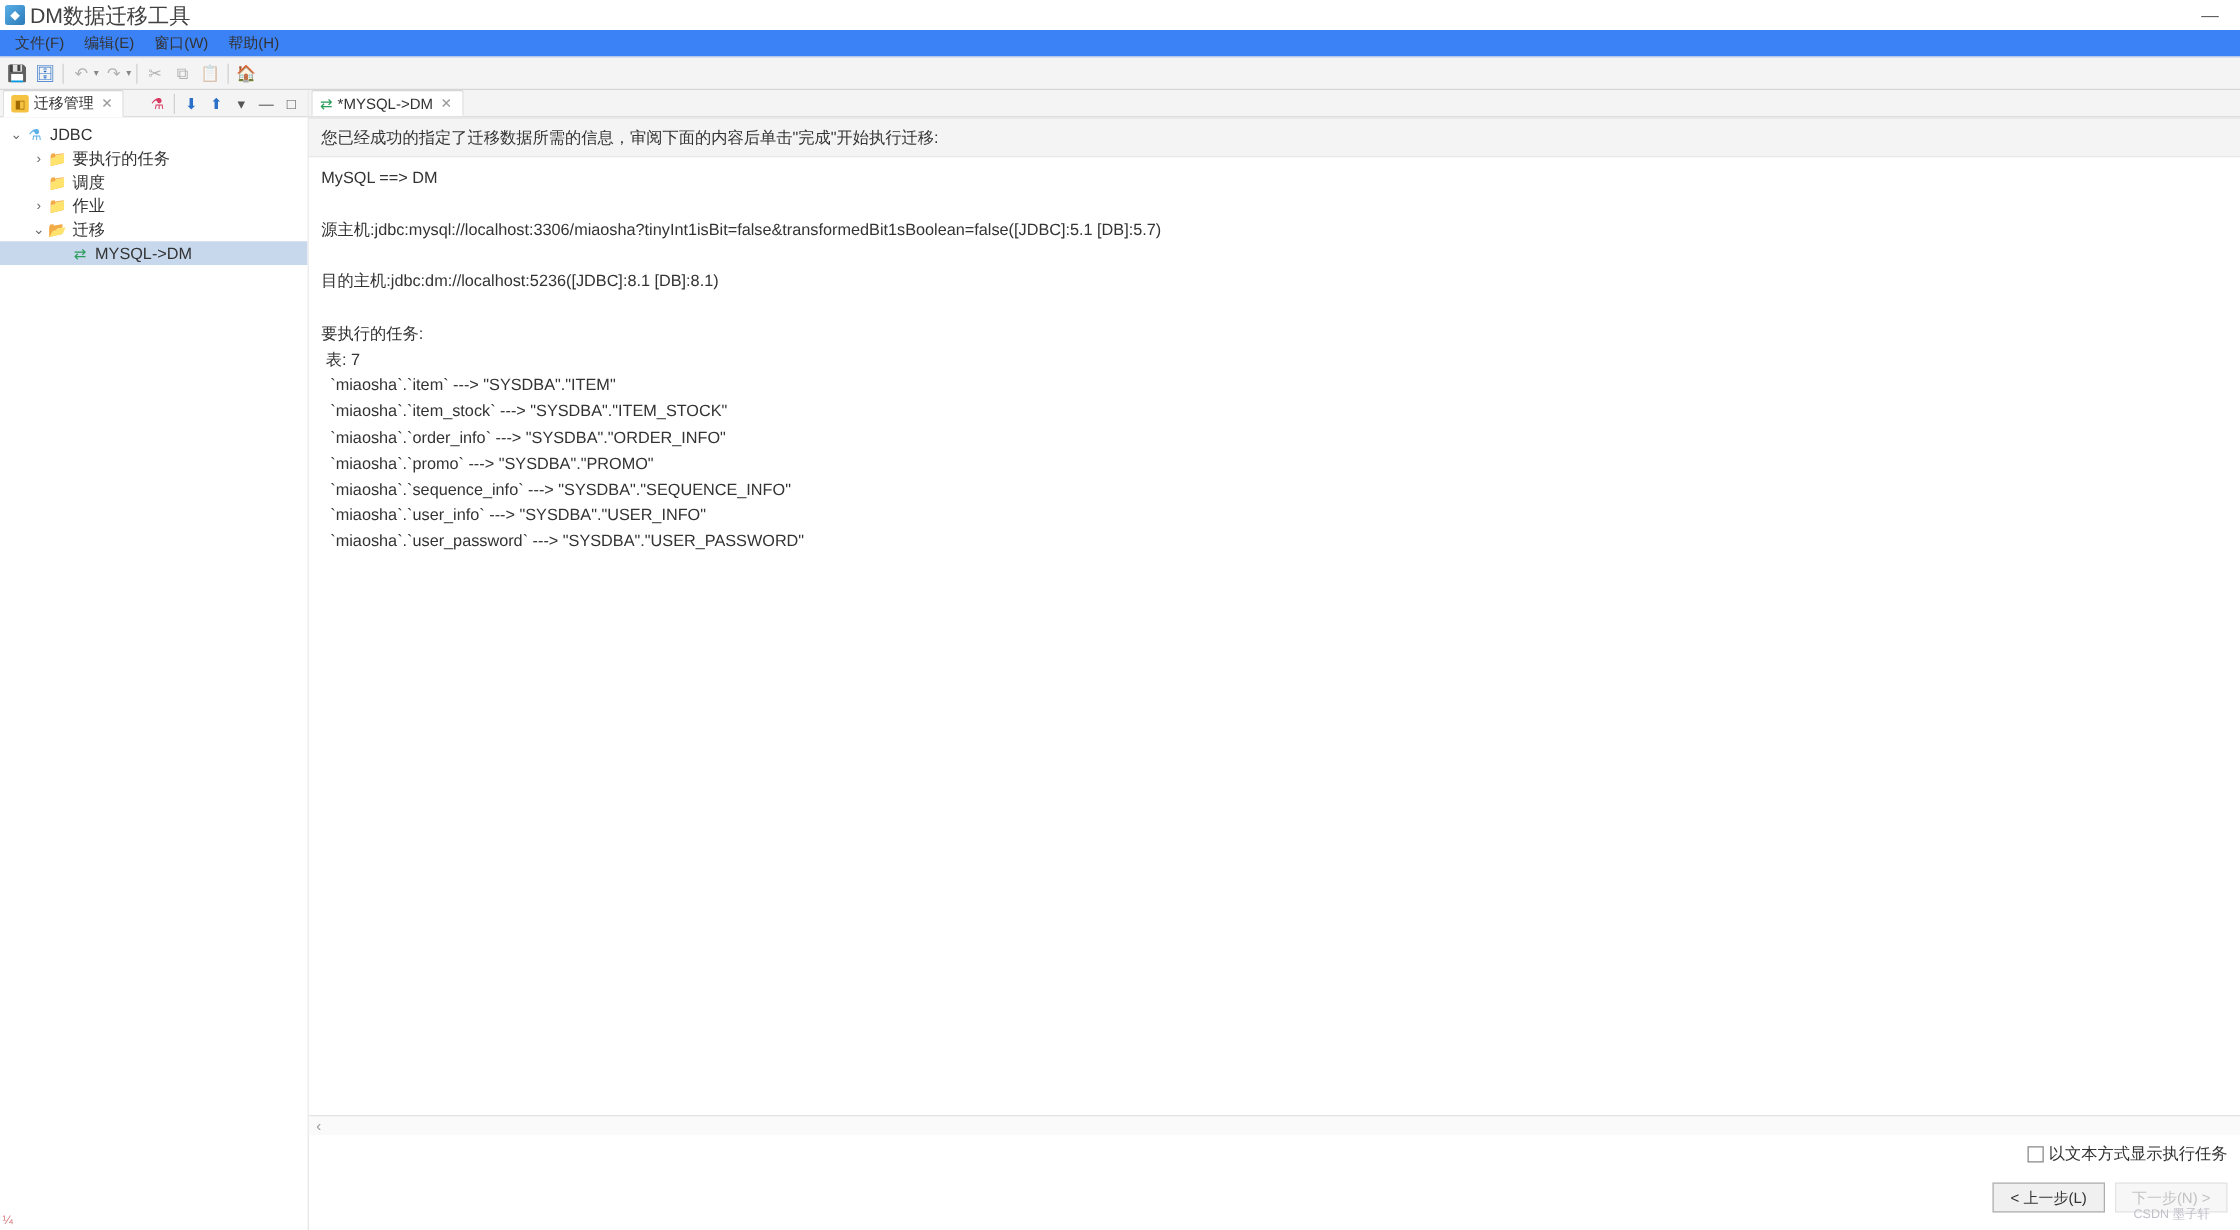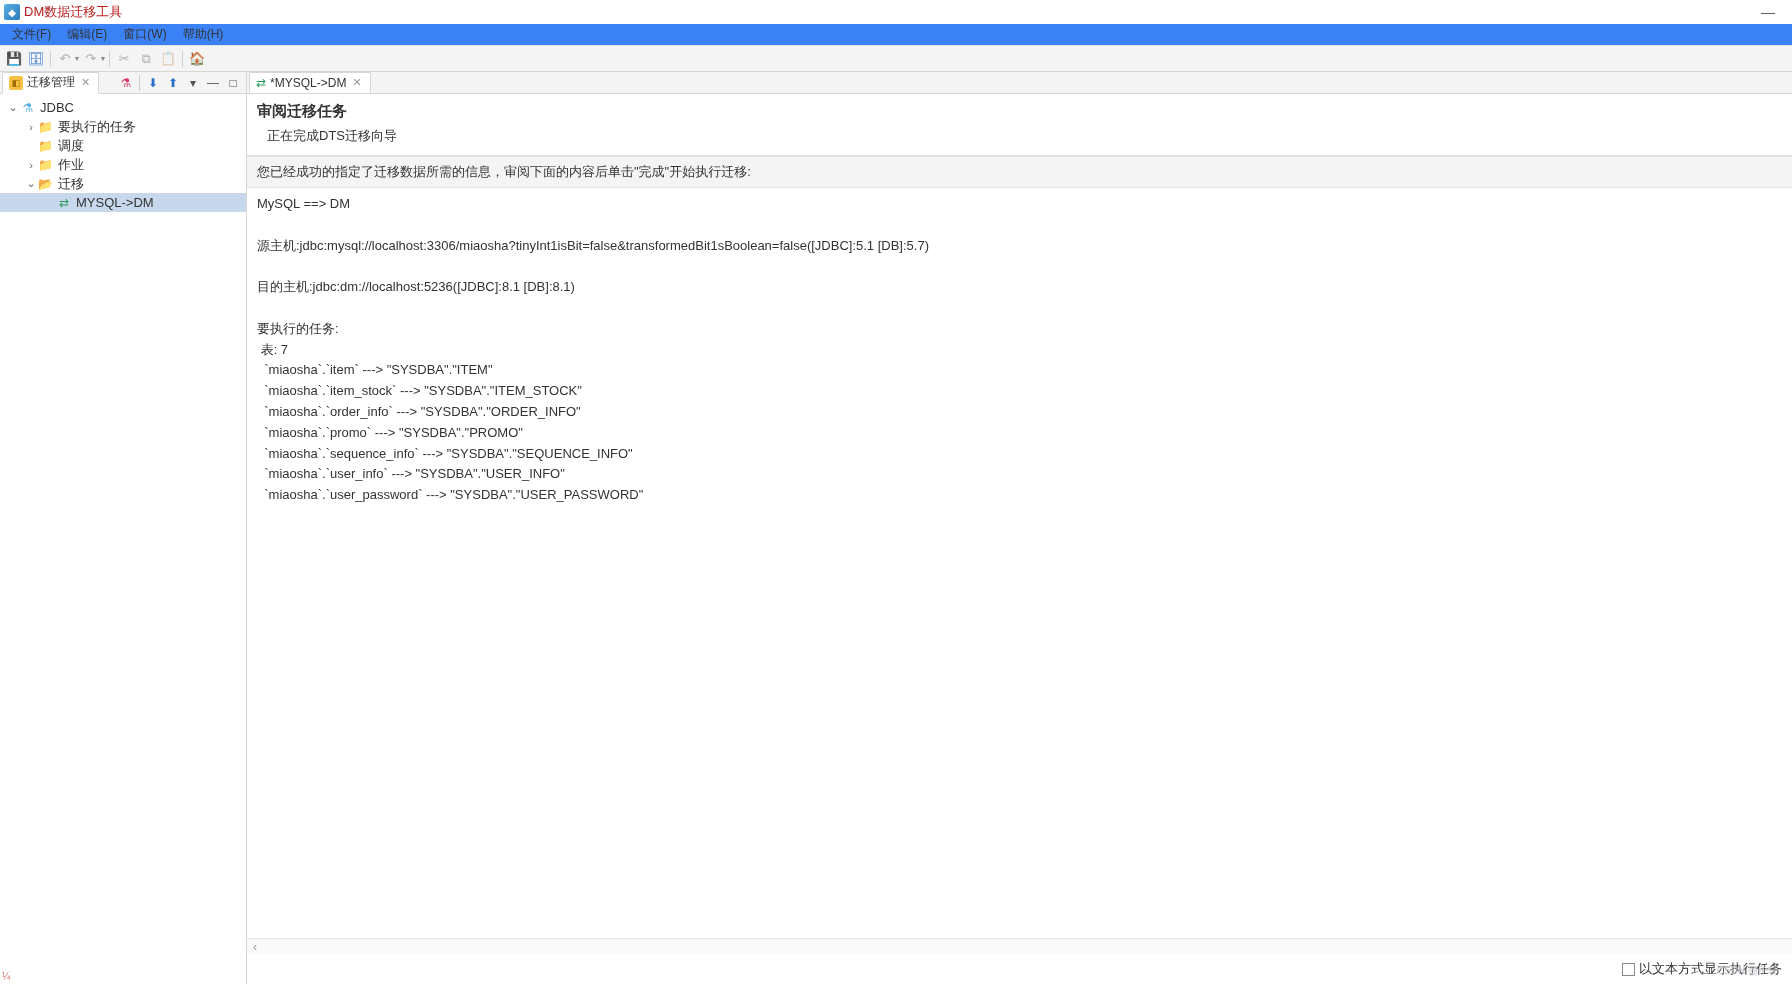--- a/index.html
+++ b/index.html
@@ -1,21 +1,21 @@
 <!DOCTYPE html>
 <html><head>
   <meta charset="utf-8">
   <style>
     * { margin: 0; padding: 0; box-sizing: border-box; font-family: "Microsoft YaHei", sans-serif; }
     body { background: #f4f4f4; font-size: 12px; color: #333; overflow: hidden; }
     
     
     .title-bar { height: 24px; display: flex; align-items: center; padding: 0 4px; background: #fff; }
     .title-icon { width: 16px; height: 16px; margin-right: 4px; background: linear-gradient(135deg, #5bb0e8, #2a7ab9); border-radius: 2px; display:inline-flex; align-items:center; justify-content:center; color:#fff; font-size:10px; }
-    .title-text { color: #b91c1c; font-size: 13px; }
+    .title-text { color: #404040; font-size: 17px; }
     .title-spacer { flex: 1; }
     .win-btn { width: 40px; height: 22px; display: flex; align-items: center; justify-content: center; color: #606060; font-size: 14px; }
 
     
     .menu-bar { height: 22px; display: flex; align-items: center; padding: 0 4px; background: #3b82f6; border-bottom: 1px solid #e0e0e0; }
     .menu-item { padding: 2px 8px; color: #333; }
     
     
     .toolbar { height: 26px; display: flex; align-items: center; padding: 0 4px; background: #f4f4f4; border-bottom: 1px solid #d6d6d6; gap: 2px; }
     .tb-icon { width: 20px; height: 20px; display: flex; align-items: center; justify-content: center; font-size: 13px; cursor: pointer; }
@@ -70,21 +70,21 @@
     .chk { width:13px; height:13px; border:1px solid #888; background:#fff; }
     
     .btn-row { display:flex; justify-content:flex-end; align-items:center; padding:8px 10px 14px 10px; gap:8px;}
     .btn { min-width:90px; height:24px; border:1px solid #adadad; background:#f0f0f0; padding:0 10px; font-size:12px; display:flex; align-items:center; justify-content:center; cursor:pointer; }
     .btn.disabled { opacity:0.5; cursor:default; background:#f0f0f0; border-color:#c8c8c8; color:#888; }
     
     .bottom-tabs { height:18px; display:flex; align-items:flex-start; padding-left:6px; background:#f4f4f4; border-top:1px solid #d6d6d6; font-size:12px; color:#555; gap:4px;}
     .btab { padding:1px 6px; background:#ececec; border:1px solid #d6d6d6; border-top:none; border-radius:0 0 2px 2px; }
     .btab.active { background:#fff; }
     
-    .watermark { position:absolute; right:14px; bottom:6px; font-size:10px; color:#c0c0c8; pointer-events:none; }
+    .watermark { position:absolute; right:24px; bottom:6px; font-size:10px; color:#c0c0c8; pointer-events:none; }
     .cut4 { position:absolute; left:2px; bottom:2px; font-size:10px; color:#d97a7a; }
   </style>
 </head>
 <body>
 
 <div class="title-bar">
   <span class="title-icon">◆</span>
   <span class="title-text">DM数据迁移工具</span>
   <span class="title-spacer"></span>
   <span class="win-btn">—</span>
@@ -168,24 +168,20 @@
 
   <div class="content">
     <div class="editor-tabs">
       <div class="ed-tab">
         <span class="ed-tab-icon">⇄</span>
         <span>*MYSQL-&gt;DM</span>
         <span class="ed-tab-close">✕</span>
       </div>
     </div>
 
-    <div class="page-hdr">
-      <div class="page-title">审阅迁移任务</div>
-      <div class="page-sub">正在完成DTS迁移向导</div>
-    </div>
 
     <div class="info-bar">您已经成功的指定了迁移数据所需的信息，审阅下面的内容后单击"完成"开始执行迁移:</div>
 
     <div class="body-text">MySQL ==&gt; DM
 
 源主机:jdbc:mysql://localhost:3306/miaosha?tinyInt1isBit=false&amp;transformedBit1sBoolean=false([JDBC]:5.1 [DB]:5.7)
 
 目的主机:jdbc:dm://localhost:5236([JDBC]:8.1 [DB]:8.1)
 
 要执行的任务:
@@ -202,18 +198,22 @@
       <span class="hscroll-left">‹</span>
     </div>
 
     <div class="opts-row">
       <label class="chk-row">
         <span class="chk"></span>
         <span>以文本方式显示执行任务</span>
       </label>
     </div>
 
+    <div class="btn-row">
+      <div class="btn">&lt; 上一步(L)</div>
+      <div class="btn disabled">下一步(N) &gt;</div>
+    </div>
 
   </div>
 </div>
 
 <div class="watermark">CSDN 墨子轩</div>
 <div class="cut4">¼</div>
 
 </body></html>

